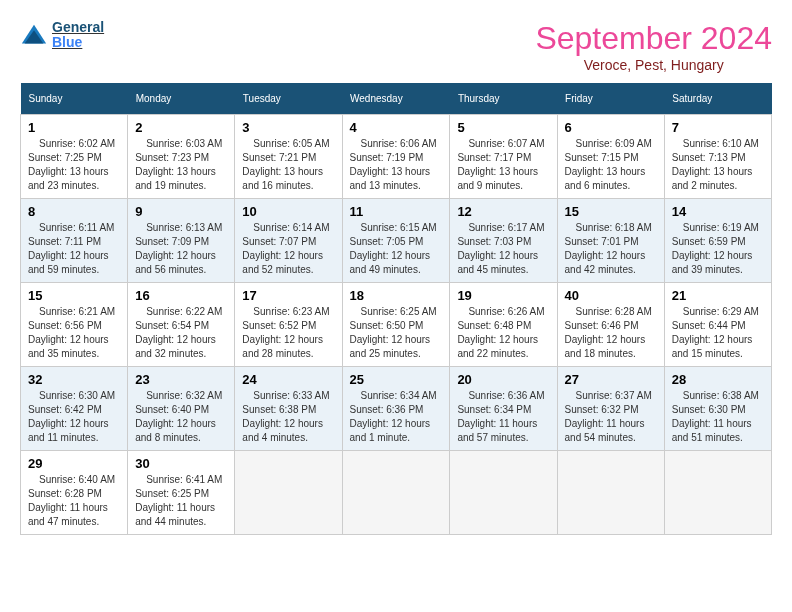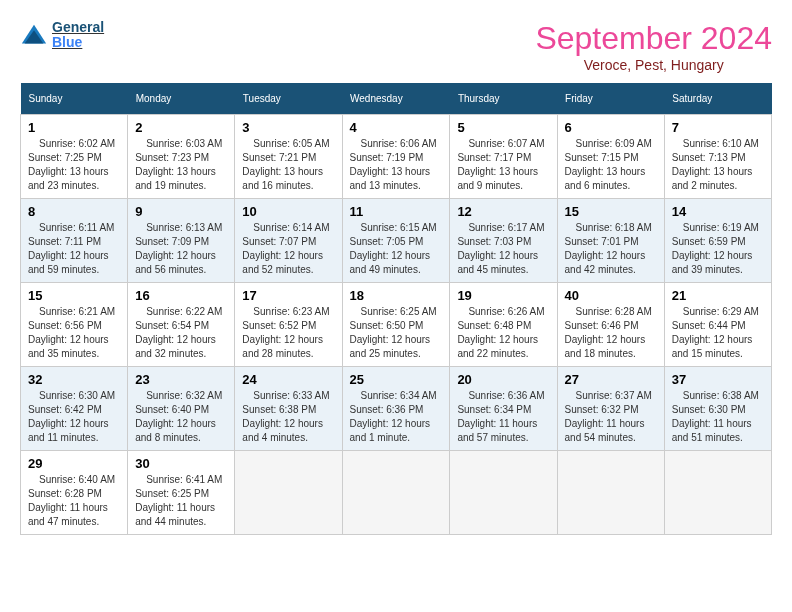--- a/index.html
+++ b/index.html
@@ -177,21 +177,21 @@
         <td><span class="day-num">23</span>
 <span class="day-info">Sunrise: 6:32 AM<br>Sunset: 6:40 PM<br>Daylight: 12 hours and 8 minutes.</span></td>
         <td><span class="day-num">24</span>
 <span class="day-info">Sunrise: 6:33 AM<br>Sunset: 6:38 PM<br>Daylight: 12 hours and 4 minutes.</span></td>
         <td><span class="day-num">25</span>
 <span class="day-info">Sunrise: 6:34 AM<br>Sunset: 6:36 PM<br>Daylight: 12 hours and 1 minute.</span></td>
         <td><span class="day-num">20</span>
 <span class="day-info">Sunrise: 6:36 AM<br>Sunset: 6:34 PM<br>Daylight: 11 hours and 57 minutes.</span></td>
         <td><span class="day-num">27</span>
 <span class="day-info">Sunrise: 6:37 AM<br>Sunset: 6:32 PM<br>Daylight: 11 hours and 54 minutes.</span></td>
-        <td><span class="day-num">37</span>
+        <td><span class="day-num">28</span>
 <span class="day-info">Sunrise: 6:38 AM<br>Sunset: 6:30 PM<br>Daylight: 11 hours and 51 minutes.</span></td>
       </tr>
       <tr>
         <td><span class="day-num">29</span>
 <span class="day-info">Sunrise: 6:40 AM<br>Sunset: 6:28 PM<br>Daylight: 11 hours and 47 minutes.</span></td>
         <td><span class="day-num">30</span>
 <span class="day-info">Sunrise: 6:41 AM<br>Sunset: 6:25 PM<br>Daylight: 11 hours and 44 minutes.</span></td>
         <td class="empty-cell"></td>
         <td class="empty-cell"></td>
         <td class="empty-cell"></td>

